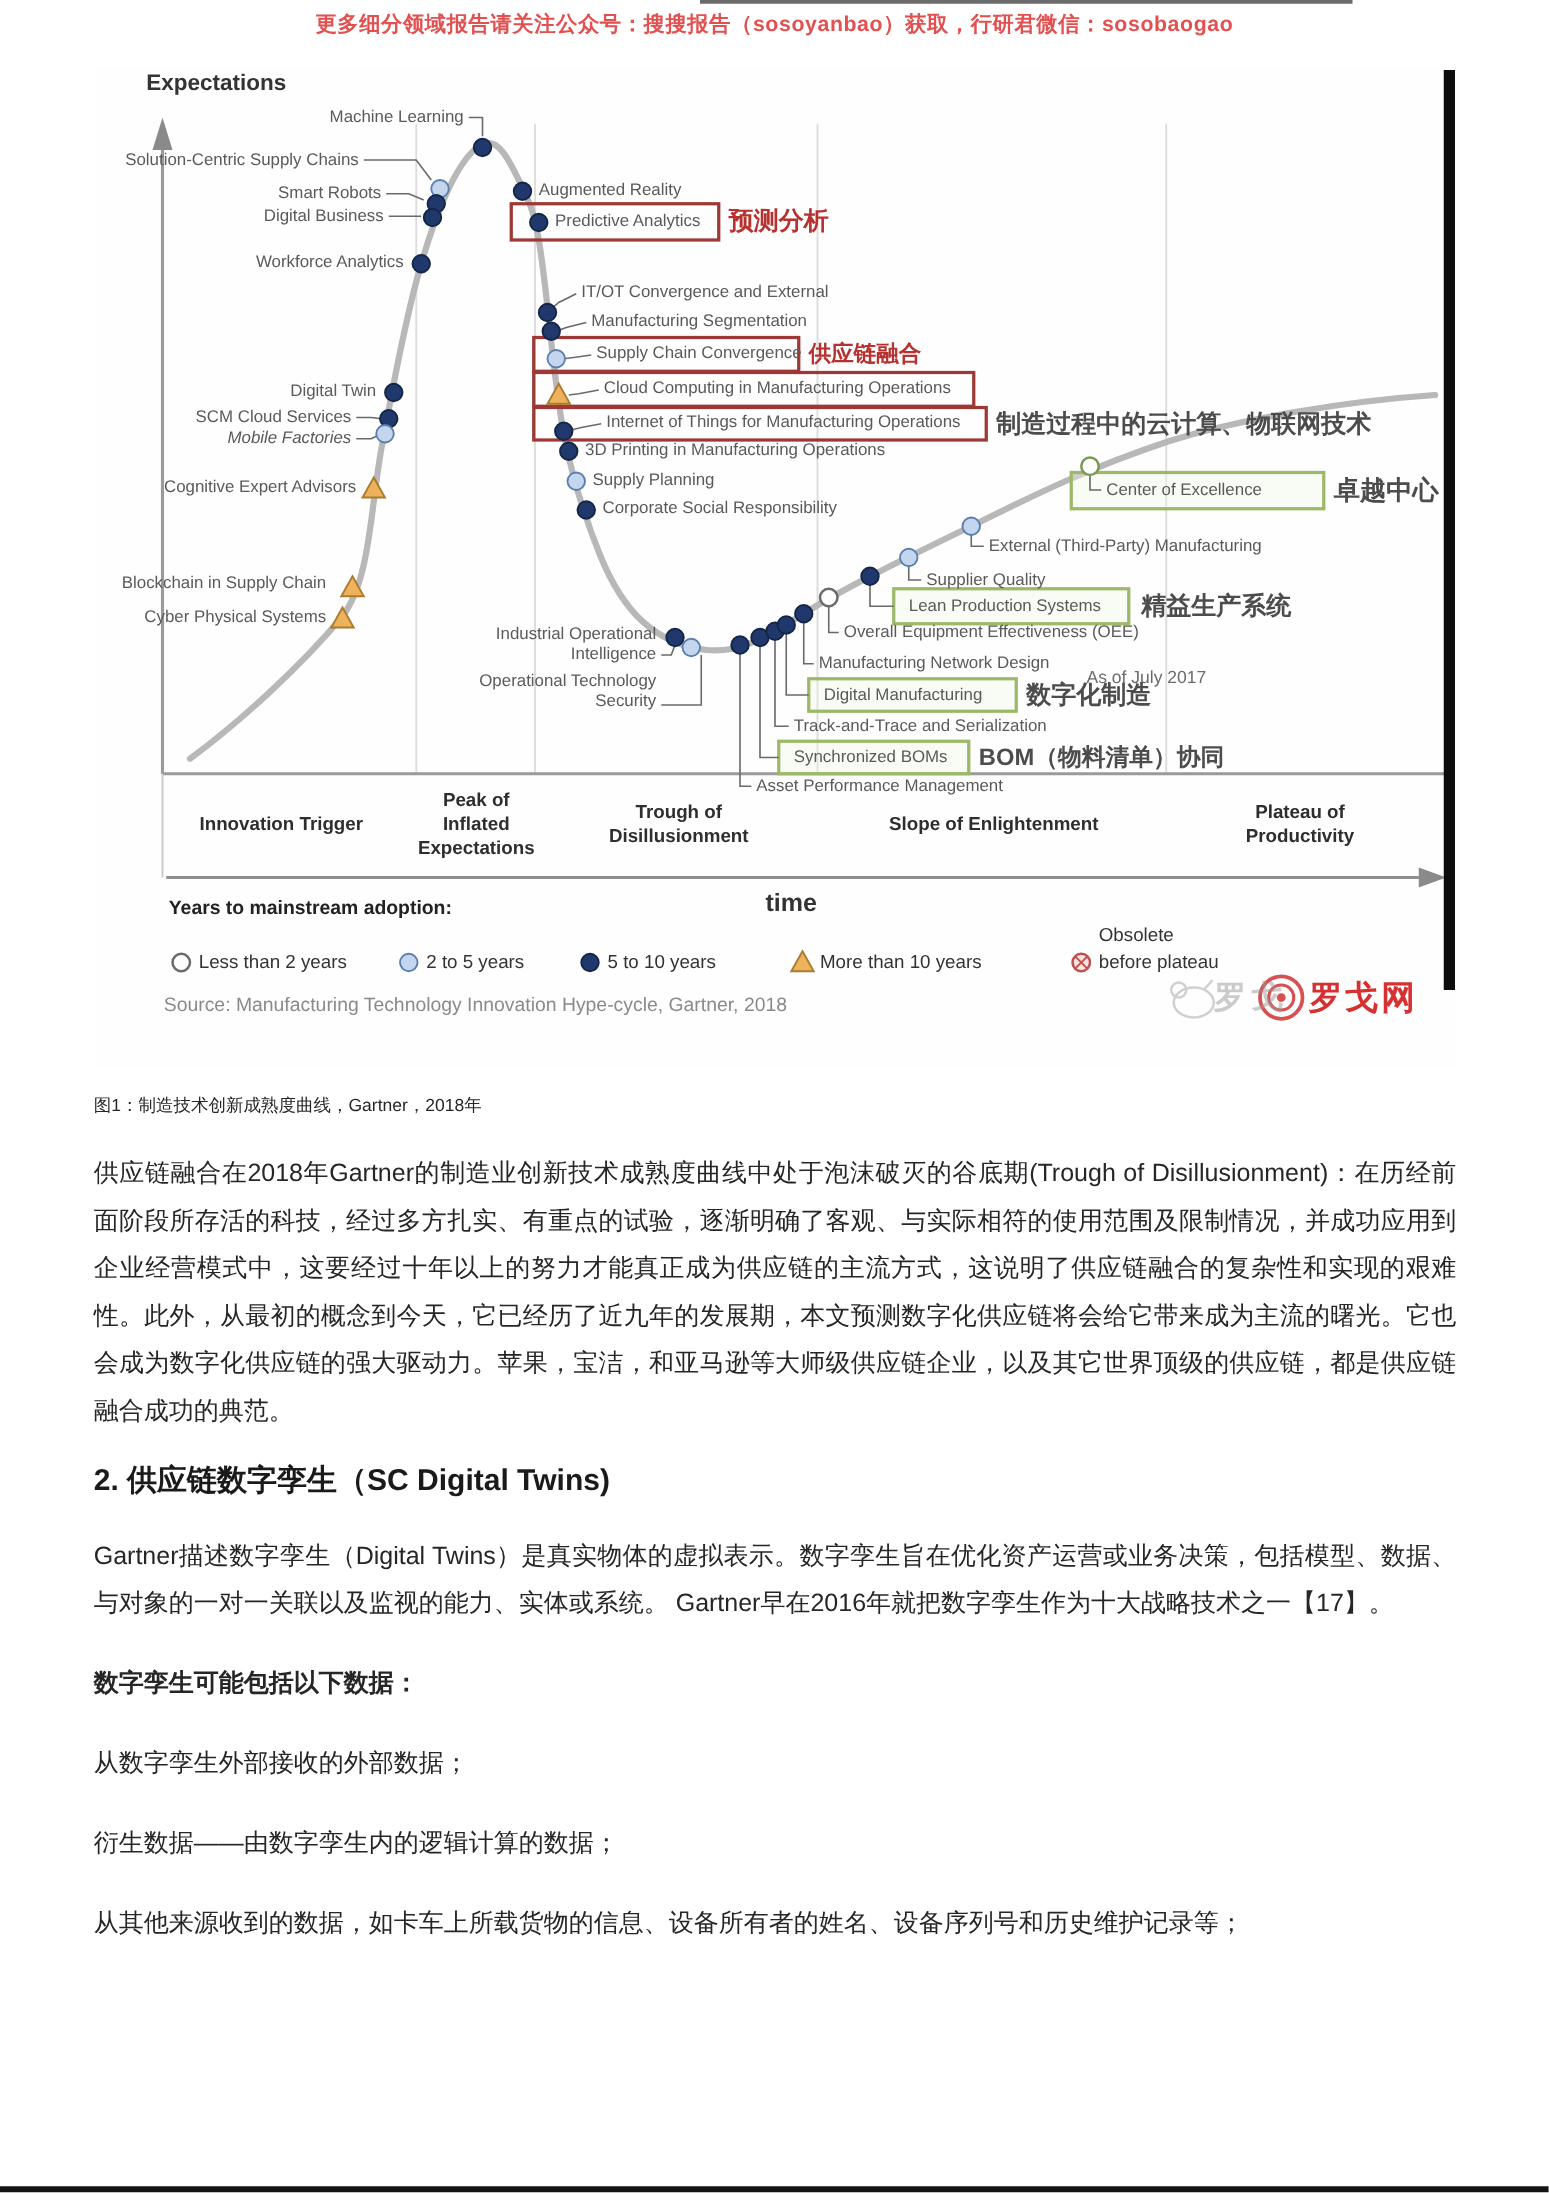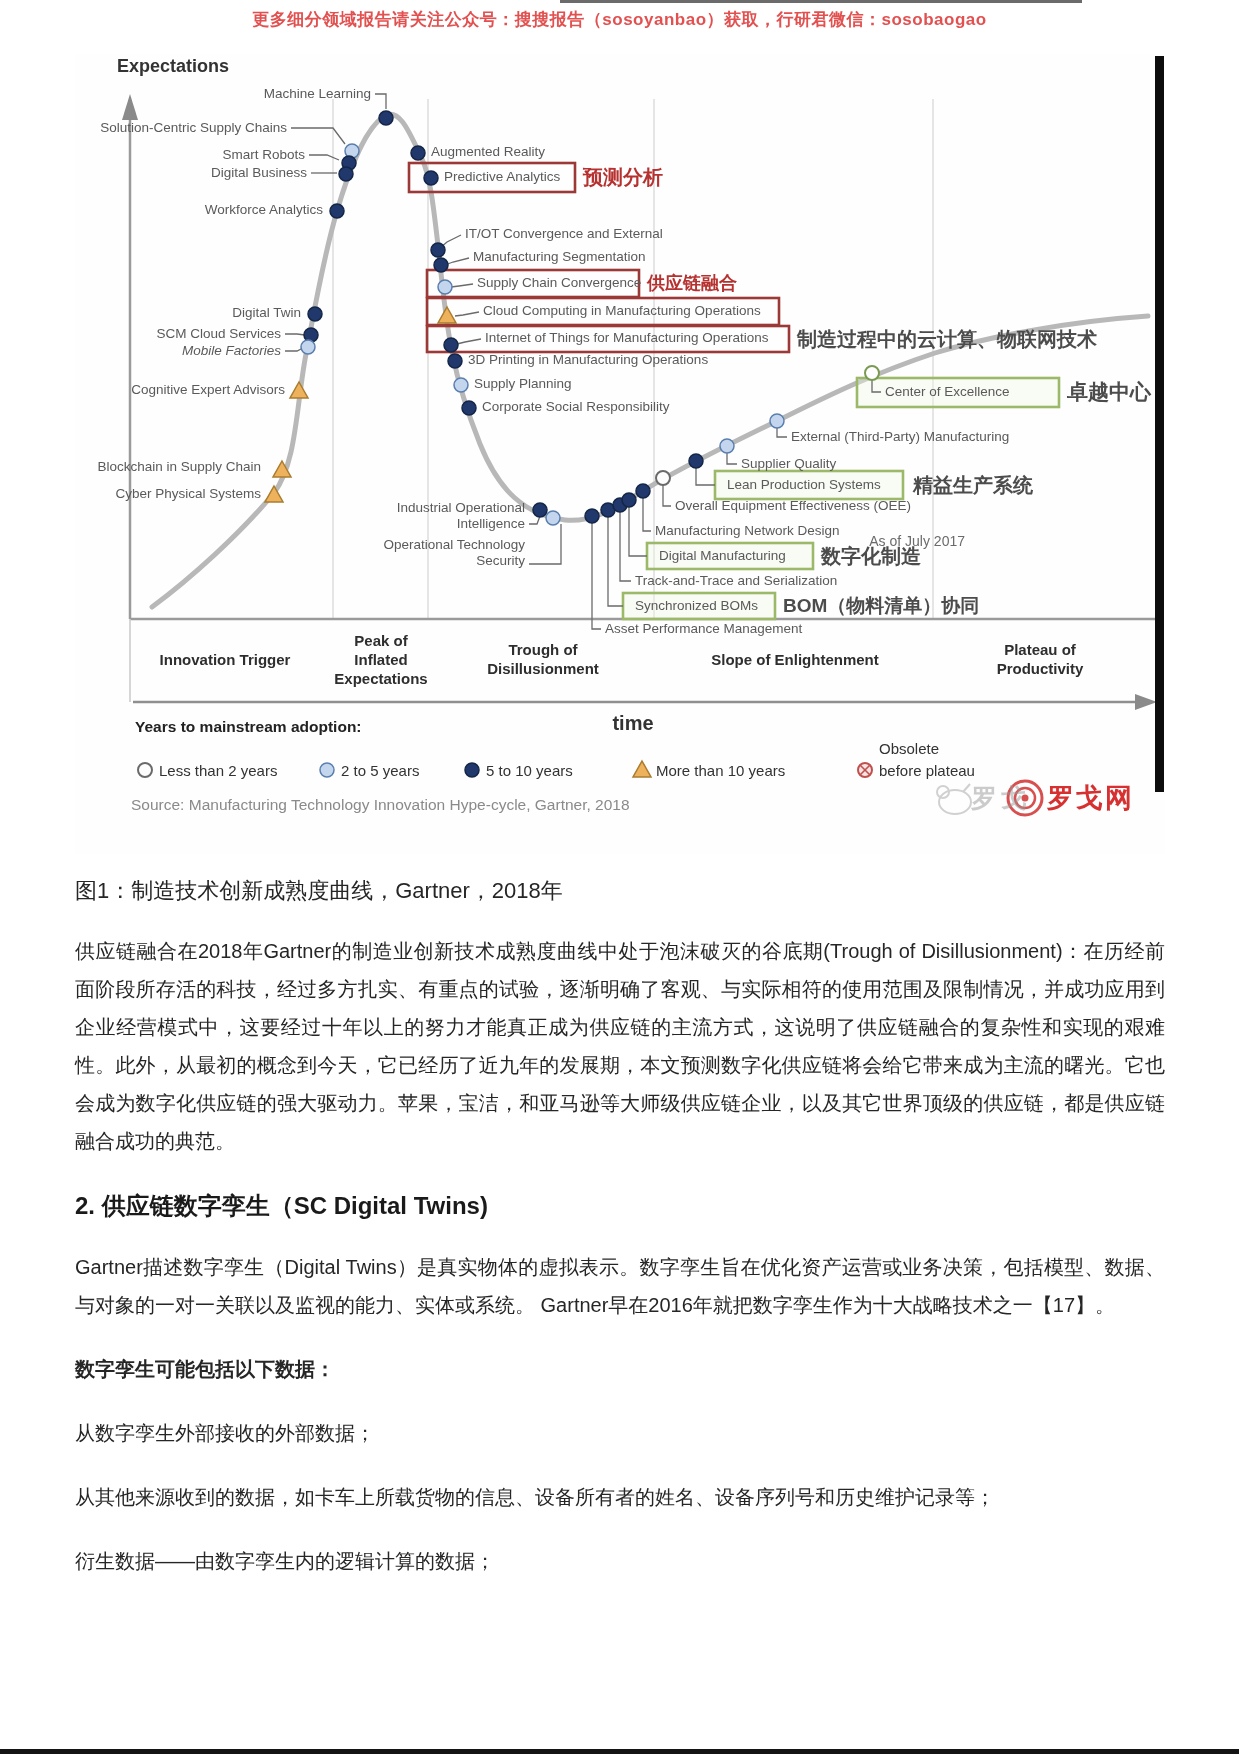--- a/index.html
+++ b/index.html
@@ -18,23 +18,23 @@
   .expectations{left:42px;top:2px;font-size:18px;}
   .time-label{left:558px;top:658px;font-size:20px;transform:translate(-50%,0);}
   .adoption-title{position:absolute;left:60px;top:664px;font-weight:bold;font-size:15.5px;color:#222;}
   .legend-lb{position:absolute;font-size:15px;color:#333;transform:translate(0,-50%);white-space:nowrap;}
   .legend-top{position:absolute;font-size:15px;color:#333;transform:translate(0,-50%);}
   .asof{position:absolute;left:890px;top:487px;font-size:14px;color:#6b6b6b;transform:translate(-100%,-50%);}
   .source{position:absolute;left:56px;top:742px;font-size:15.5px;color:#8a8a8a;}
   .wm-gray{position:absolute;left:896px;top:744px;font-size:26px;color:#9a9a9a;opacity:.5;font-weight:bold;transform:translate(0,-50%);letter-spacing:4px;}
   .wm-red{position:absolute;left:972px;top:744px;font-size:27px;color:#d63031;font-weight:bold;transform:translate(0,-50%);letter-spacing:2px;}
   .article{padding:0 74px 0 75px;}
-  .caption{margin-top:22px;font-size:22px;color:#262626;}
+  .caption{margin-top:22px;font-size:14px;color:#262626;}
   .article p.body-p{font-size:20px;line-height:38px;text-align:justify;margin:26px 0 0 0;}
-  .article h2{font-size:24px;margin:30px 0 0 0;color:#1a1a1a;}
+  .article h2{font-size:24px;margin:20px 0 0 0;color:#1a1a1a;}
   .article p.bold-p{font-weight:bold;}
   .bottom-bar{position:absolute;left:0;bottom:0;width:1239px;height:5px;background:#141414;}
   .mk-dark{fill:#20386b;stroke:#142647;stroke-width:1.5;}
   .mk-light{fill:#c3d6ee;stroke:#5a7fae;stroke-width:1.5;}
   .mk-white{fill:#fdfdfd;stroke:#6a6a6a;stroke-width:2;}
   .mk-whitegreen{fill:#ffffff;stroke:#7a9a52;stroke-width:2;}
   .mk-tri{fill:#eeb25c;stroke:#a97c2f;stroke-width:1.5;}
   .leader{fill:none;stroke:#6a6a6a;stroke-width:1.3;}
   .box-red{fill:none;stroke:#9c3836;stroke-width:2.6;}
   .box-green{fill:rgba(240,246,228,0.35);stroke:#9cb969;stroke-width:2.6;}
@@ -217,17 +217,17 @@
     </div>
 </div>
 
 <div class="article">
   <p class="caption">图1：制造技术创新成熟度曲线，Gartner，2018年</p>
   <p class="body-p">供应链融合在2018年Gartner的制造业创新技术成熟度曲线中处于泡沫破灭的谷底期(Trough of Disillusionment)：在历经前面阶段所存活的科技，经过多方扎实、有重点的试验，逐渐明确了客观、与实际相符的使用范围及限制情况，并成功应用到企业经营模式中，这要经过十年以上的努力才能真正成为供应链的主流方式，这说明了供应链融合的复杂性和实现的艰难性。此外，从最初的概念到今天，它已经历了近九年的发展期，本文预测数字化供应链将会给它带来成为主流的曙光。它也会成为数字化供应链的强大驱动力。苹果，宝洁，和亚马逊等大师级供应链企业，以及其它世界顶级的供应链，都是供应链融合成功的典范。</p>
   <h2>2. 供应链数字孪生（SC Digital Twins)</h2>
   <p class="body-p"> Gartner描述数字孪生（Digital Twins）是真实物体的虚拟表示。数字孪生旨在优化资产运营或业务决策，包括模型、数据、与对象的一对一关联以及监视的能力、实体或系统。 Gartner早在2016年就把数字孪生作为十大战略技术之一【17】。</p>
   <p class="body-p bold-p">数字孪生可能包括以下数据：</p>
   <p class="body-p">从数字孪生外部接收的外部数据；</p>
+  <p class="body-p">衍生数据——由数字孪生内的逻辑计算的数据；</p>
   <p class="body-p">从其他来源收到的数据，如卡车上所载货物的信息、设备所有者的姓名、设备序列号和历史维护记录等；</p>
-  <p class="body-p">衍生数据——由数字孪生内的逻辑计算的数据；</p>
 </div>
 
 <div class="bottom-bar"></div>
 
 </body></html>

